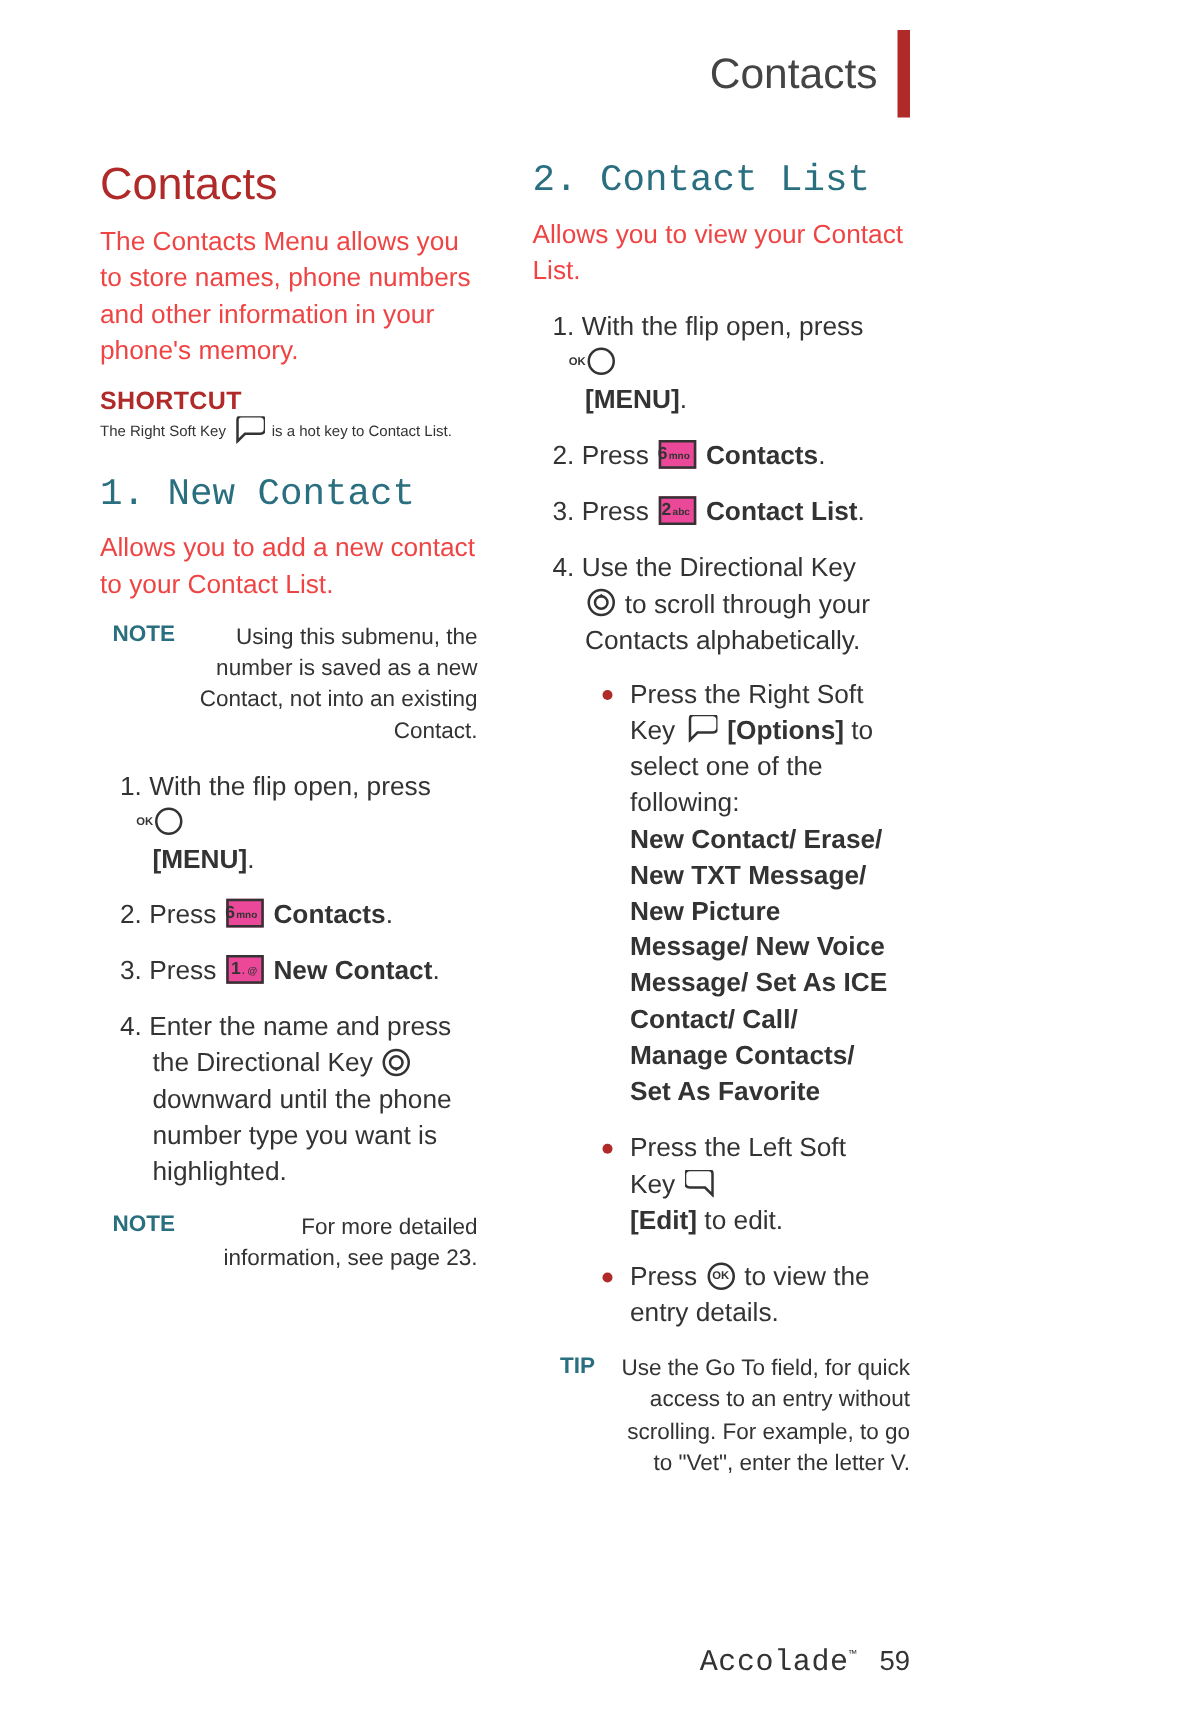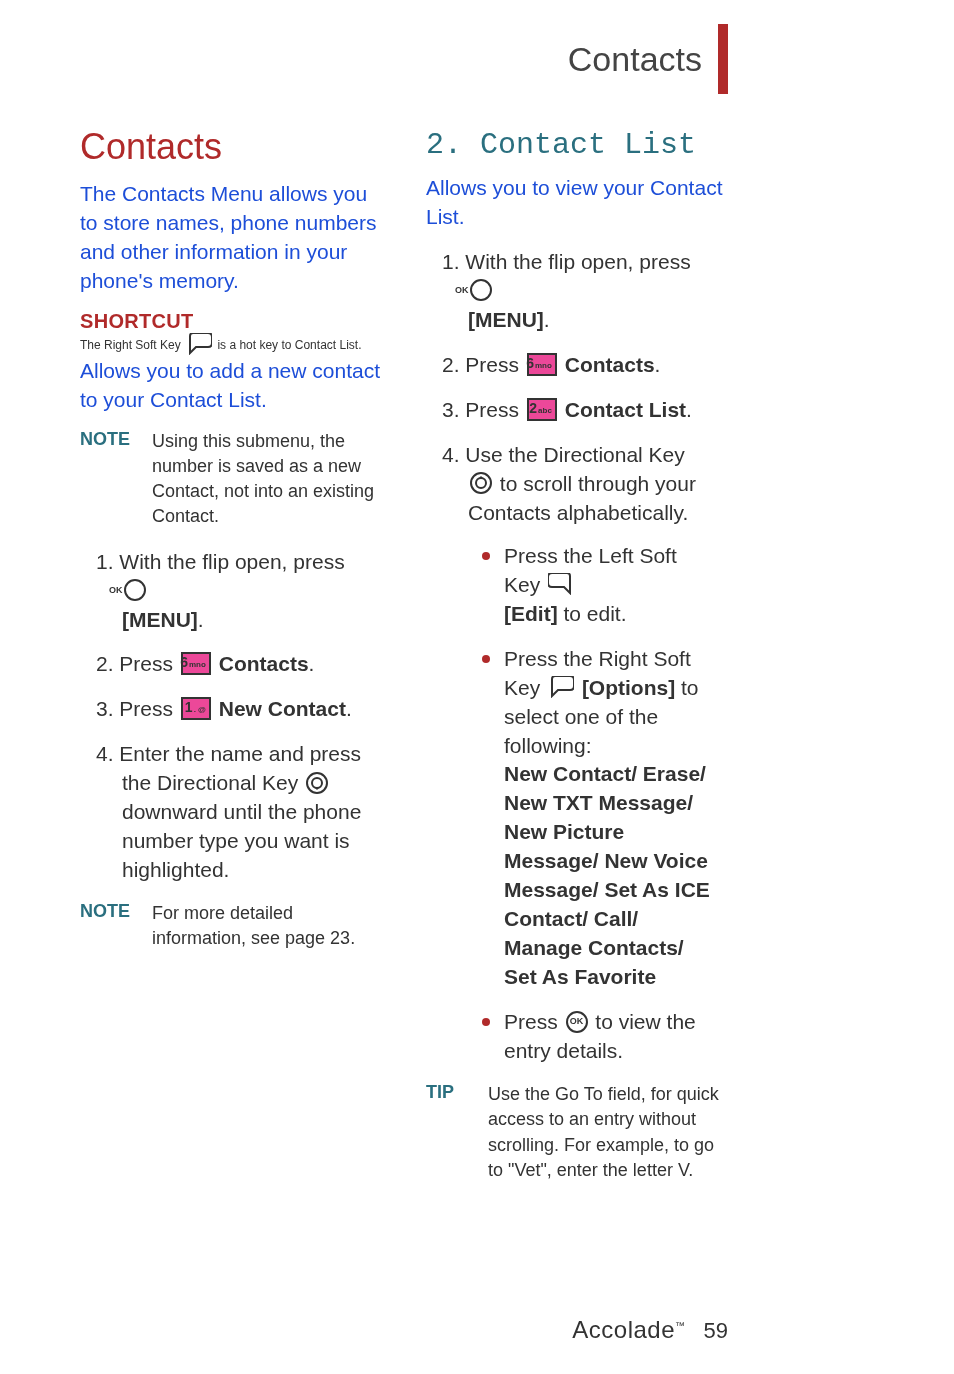--- a/index.html
+++ b/index.html
@@ -59,21 +59,21 @@
     font-size: 30px;
     font-weight: 400;
     color: var(--accent-teal);
     margin: 22px 0 12px 0;
     font-family: Liberation Mono, monospace;
   }
   .body {
     font-size: 21px;
     line-height: 1.38;
     margin: 0 0 14px 0;
-    color: #1d4ed8;
+    color: #ef4444;
   }
   .label-red {
     color: var(--accent-red);
     font-weight: 700;
     font-size: 20px;
     letter-spacing: 0.3px;
   }
   .label-teal {
     color: var(--accent-teal);
     font-weight: 700;
@@ -115,20 +115,21 @@
     height: 8px;
     background: var(--accent-red);
     border-radius: 50%;
   }
   .bold { font-weight: 700; }
   .note-row, .shortcut-row, .tip-row {
     display: flex;
     align-items: flex-start;
     gap: 12px;
     margin: 6px 0 18px 0;
+    text-align: right;
   }
   .note-row .note-text,
   .tip-row .tip-text {
     font-size: 18px;
     line-height: 1.4;
     color: #333;
   }
   .shortcut-block .shortcut-text {
     font-size: 12px;
     line-height: 1.4;
@@ -218,21 +219,21 @@
     position: absolute;
     bottom: 30px;
     right: 70px;
     display: flex;
     align-items: baseline;
     gap: 18px;
     font-size: 22px;
     color: #333;
   }
   .footer .brand {
-    font-family: Liberation Sans, sans-serif;
+    font-family: Liberation Mono, monospace;
     font-size: 24px;
     letter-spacing: 0.5px;
   }
   .footer .tm { font-size: 10px; vertical-align: super; }
   .tip-row { margin-top: 8px; }
   .tip-row .label-teal { min-width: 50px; }
   .note-row .label-teal { min-width: 60px; }
 </style>
 </head>
 <body>
@@ -256,20 +257,21 @@
           <span>The Right Soft Key </span>
           <span class="key key-soft">
             <svg width="26" height="22" viewBox="0 0 26 22">
                 <path d="M4 3 Q4 0 7 0 L22 0 Q26 0 26 4 L26 10 Q26 14 22 14 L10 14 L4 20 Z" fill="none" stroke="#333" stroke-width="2"></path>
               </svg>
           </span>
           <span> is a hot key to Contact List.</span>
         </div>
       </div>
 
+      <h2 class="section-teal">1. New Contact</h2>
       <p class="body">Allows you to add a new contact to your Contact List.</p>
 
       <div class="note-row">
         <div class="label-teal">NOTE</div>
         <div class="note-text">Using this submenu, the number is saved as a new Contact, not into an existing Contact.</div>
       </div>
 
       <ol class="steps">
         <li>
           <span>1. With the flip open, press  </span><span class="key key-ok">OK</span><br>
@@ -308,38 +310,38 @@
           <span class="bold">Contacts</span><span>.</span>
         </li>
         <li>
           <span>3. Press  </span><span class="key key-num"><span>2</span><span class="sub">abc</span></span>
           <span class="bold">Contact List</span><span>.</span>
         </li>
         <li>
           <span>4. Use the Directional Key </span><span class="key key-dir arrow-up"></span><span> to scroll through your Contacts alphabetically.</span>
 
           <ul class="sub-bullets">
-            <li>
-              <span>Press the Left Soft Key </span><span class="key key-soft">
-                <svg width="26" height="22" viewBox="0 0 26 22">
-                    <path d="M22 3 Q22 0 19 0 L4 0 Q0 0 0 4 L0 10 Q0 14 4 14 L16 14 L22 20 Z" fill="none" stroke="#333" stroke-width="2"></path>
-                  </svg>
-              </span><br>
-              <span class="bold">[Edit]</span><span> to edit.</span>
-            </li>
             <li>
               <span>Press the Right Soft Key </span><span class="key key-soft">
                 <svg width="26" height="22" viewBox="0 0 26 22">
                     <path d="M4 3 Q4 0 7 0 L22 0 Q26 0 26 4 L26 10 Q26 14 22 14 L10 14 L4 20 Z" fill="none" stroke="#333" stroke-width="2"></path>
                   </svg>
               </span>
               <span class="bold">[Options]</span><span> to select one of the following:</span><br>
               <span class="bold">New Contact/ Erase/ New TXT Message/ New Picture Message/ New Voice Message/ Set As ICE Contact/ Call/  Manage Contacts/ Set As Favorite</span>
             </li>
             <li>
+              <span>Press the Left Soft Key </span><span class="key key-soft">
+                <svg width="26" height="22" viewBox="0 0 26 22">
+                    <path d="M22 3 Q22 0 19 0 L4 0 Q0 0 0 4 L0 10 Q0 14 4 14 L16 14 L22 20 Z" fill="none" stroke="#333" stroke-width="2"></path>
+                  </svg>
+              </span><br>
+              <span class="bold">[Edit]</span><span> to edit.</span>
+            </li>
+            <li>
               <span>Press  </span><span class="key key-ok">OK</span><span> to view the entry details.</span>
             </li>
           </ul>
         </li>
       </ol>
 
       <div class="tip-row">
         <div class="label-teal">TIP</div>
         <div class="tip-text">Use the Go To field, for quick access to an entry without scrolling.  For example, to go to "Vet", enter the letter V.</div>
       </div>

